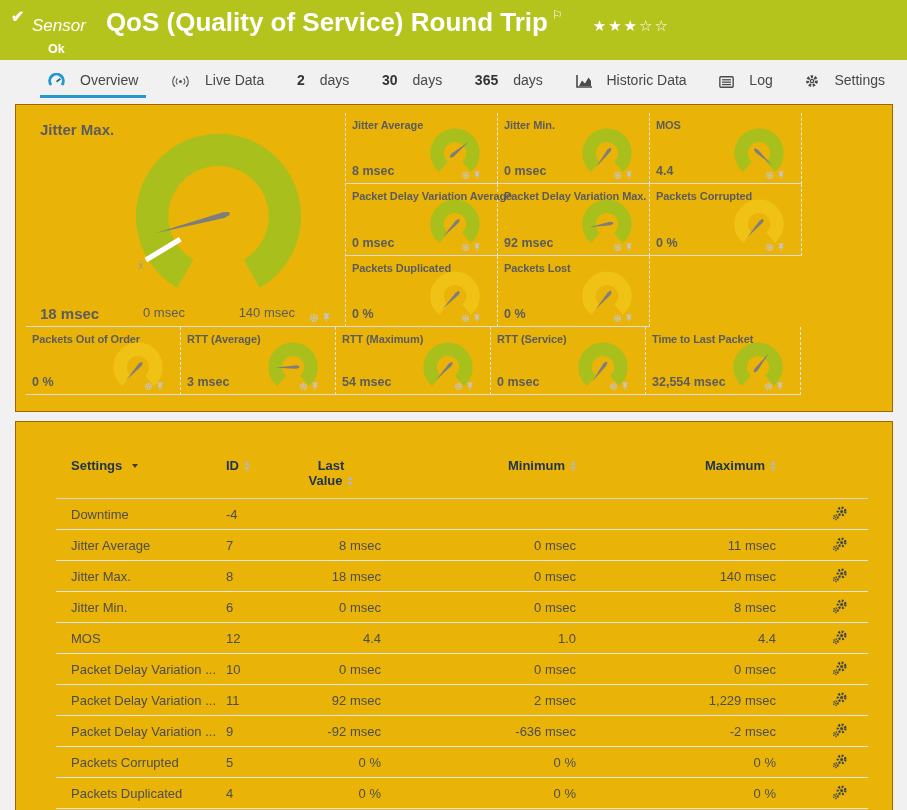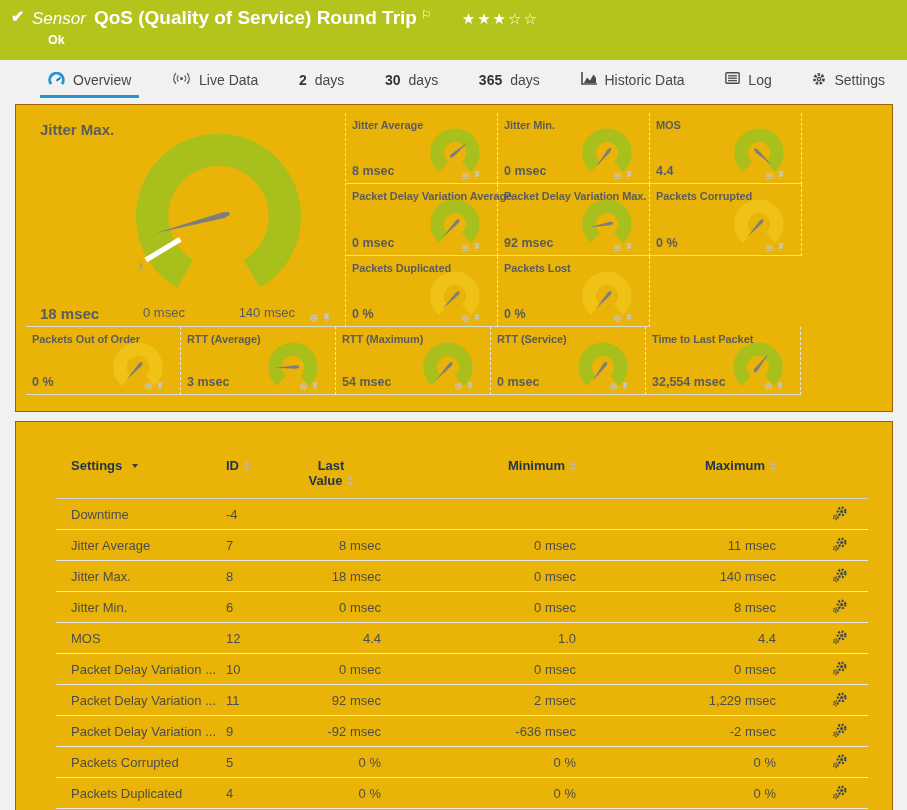--- a/index.html
+++ b/index.html
@@ -3,30 +3,30 @@
 <meta charset="utf-8">
 <style>
   * { margin:0; padding:0; box-sizing:border-box; }
   html,body { width:907px; height:810px; overflow:hidden; background:#f1f1f1;
     font-family:"Liberation Sans", sans-serif; }
 
   
   .topbar { height:60px; background:#b5c31d; position:relative; color:#fff; }
   .check { position:absolute; left:11px; top:7px; font-size:16px; font-weight:700; }
   .trow { padding:7px 0 0 32px; display:flex; align-items:baseline; }
-  .kind { font-style:italic; font-size:17px; margin-right:8px; }
-  .ttl { font-size:19px; font-weight:700; }
+  .kind { font-style:italic; font-size:17px; margin-right:20px; }
+  .ttl { font-size:26px; font-weight:700; }
   .flag { font-size:12px; align-self:flex-start; margin:1px 0 0 4px; }
   .stars { margin-left:30px; font-size:15px; letter-spacing:2px; cursor:pointer; }
   .status { padding-left:48px; font-size:12.5px; font-weight:700; margin-top:4px; }
 
   
   .tabs { display:flex; align-items:flex-end; height:38px; padding:0 14px 0 40px;
     justify-content:space-between; }
-  .tab { display:flex; align-items:flex-start; gap:8px; padding:6px 8px 7px; font-size:14px;
+  .tab { display:flex; align-items:flex-end; gap:15px; padding:6px 8px 7px; font-size:14px;
     color:#474747; cursor:pointer; border-bottom:3px solid transparent; white-space:nowrap; }
   .tab.active { border-bottom-color:#2496d2; }
   .tab strong { font-weight:700; color:#333; }
   .tab strong:empty { display:none; }
   .tab .ticon { display:inline-flex; }
 
   
   .panel { background:#eab308; border:1px solid #a16207; margin:0 14px 0 15px; }
   .gauges-panel { margin-top:6px; height:308px; padding:8px 0 0 10px; }
   .table-panel { margin-top:9px; height:395px; }

